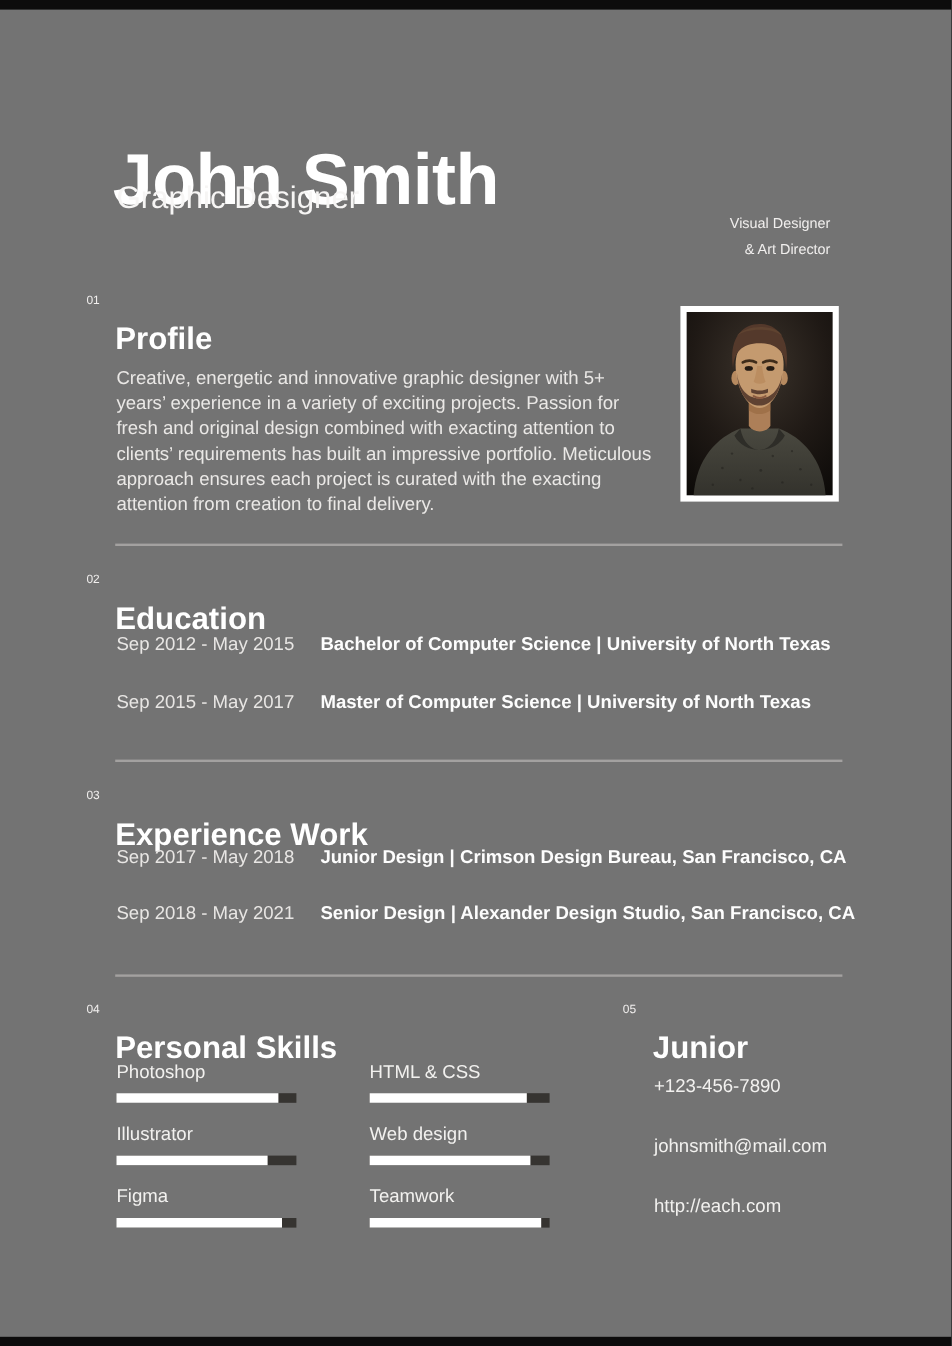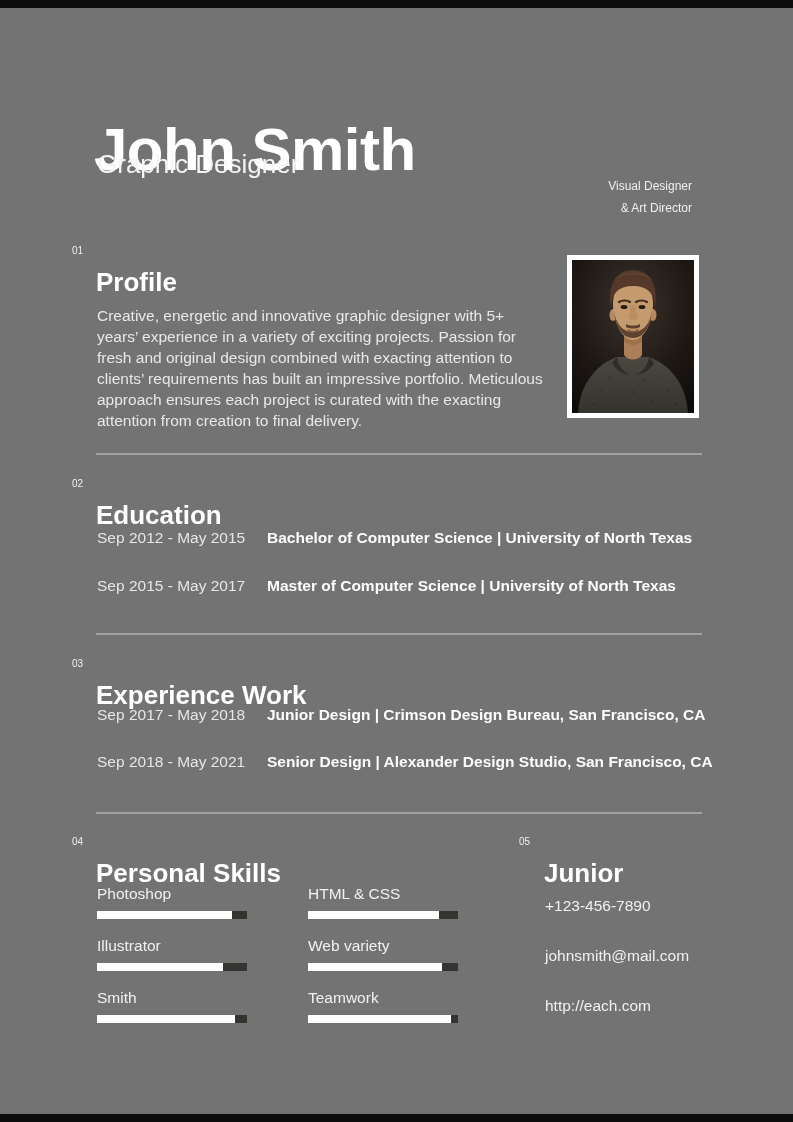--- a/index.html
+++ b/index.html
@@ -168,27 +168,27 @@
           <div class="bar-fill" style="width: 87%;"></div>
         </div>
     </div>
     <div class="skill">
       <div class="skill-label">Illustrator</div>
       <div class="bar-track">
           <div class="bar-fill" style="width: 84%;"></div>
         </div>
     </div>
     <div class="skill">
-      <div class="skill-label">Web variety</div>
+      <div class="skill-label">Web design</div>
       <div class="bar-track">
           <div class="bar-fill" style="width: 89%;"></div>
         </div>
     </div>
     <div class="skill">
-      <div class="skill-label">Smith</div>
+      <div class="skill-label">Figma</div>
       <div class="bar-track">
           <div class="bar-fill" style="width: 92%;"></div>
         </div>
     </div>
     <div class="skill">
       <div class="skill-label">Teamwork</div>
       <div class="bar-track">
           <div class="bar-fill" style="width: 95%;"></div>
         </div>
     </div>

